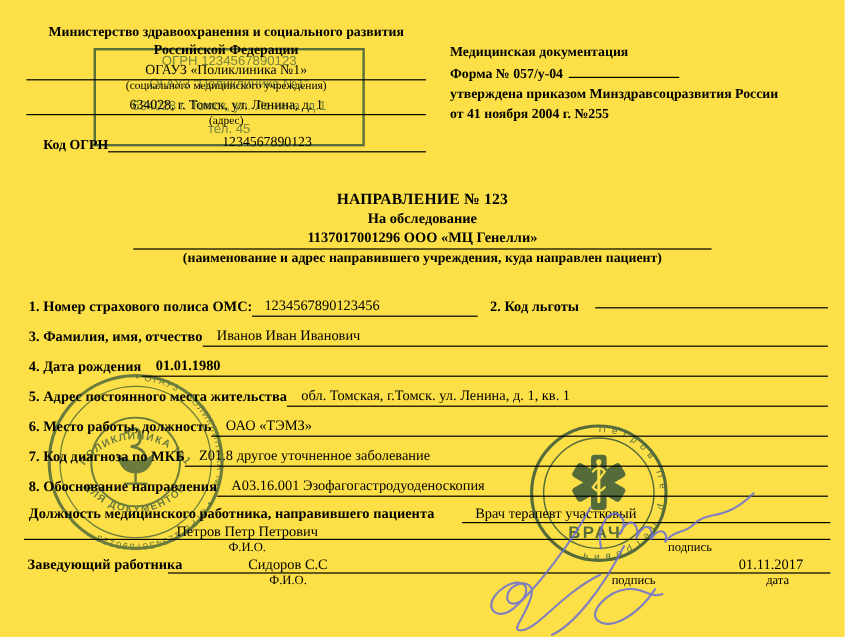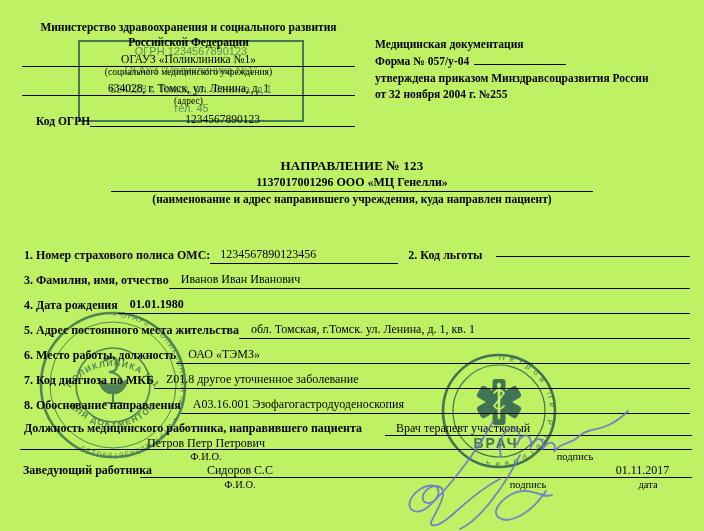--- a/index.html
+++ b/index.html
@@ -1,16 +1,16 @@
 <!DOCTYPE html>
 <html><head>
 <meta charset="utf-8">
 <style>
   html,body{margin:0;padding:0;background:#fff;}
-  .doc{position:relative;width:704px;height:531px;background:#bef264;overflow:hidden;
+  .doc{position:relative;width:704px;height:531px;background:#fde047;overflow:hidden;
        font-family:"Liberation Serif",serif;color:#000;}
   
   .hdr-left{position:absolute;left:22px;top:20px;width:333px;text-align:center;}
   .ministry{font-weight:bold;font-size:11.5px;line-height:1.28;width:302px;margin:0 auto;}
   .org-line{font-size:11.5px;border-bottom:1px solid #000;margin-top:4px;padding-bottom:1px;}
   .small-cap{font-size:9.5px;line-height:1.25;}
   .addr-line{font-size:11.5px;border-bottom:1px solid #000;margin-top:3px;padding-bottom:1px;}
   .ogrn-row{display:flex;align-items:flex-end;margin-top:5px;font-size:11.5px;padding-left:14px;}
   .ogrn-row .lbl{font-weight:bold;white-space:nowrap;}
   .ogrn-row .val{flex:1;border-bottom:1px solid #000;text-align:center;padding-bottom:1px;}
@@ -65,25 +65,26 @@
     <div>ОГРН 1234567890123</div>
     <div>ОГАУЗ "Поликлиника №1"</div>
     <div>634028 г. Томск, ул. Ленина, д.1</div>
     <div>тел. 45</div>
   </div>
 
   <div class="hdr-right">
     <div>Медицинская документация</div>
     <div><span>Форма № 057/у-04</span><span class="form-underline"></span></div>
     <div>утверждена приказом Минздравсоцразвития России</div>
-    <div>от 32 ноября 2004 г. №255</div>
+    <div>от 41 ноября 2004 г. №255</div>
   </div>
 
   <div class="title-block">
     <div class="title-l1">НАПРАВЛЕНИЕ № 123</div>
+    <div class="title-l2">На обследование</div>
     <div class="title-l3">1137017001296 ООО «МЦ Генелли»</div>
     <div class="title-cap">(наименование и адрес направившего учреждения, куда направлен пациент)</div>
   </div>
 
   <div class="fields">
     <div class="frow">
       <span class="flabel">1. Номер страхового полиса ОМС:</span>
       <span class="fval" style="width:172px;">1234567890123456</span>
       <span class="flabel" style="margin-left:10px;">2. Код льготы</span>
       <span class="fgrow" style="margin-left:14px;"></span>

